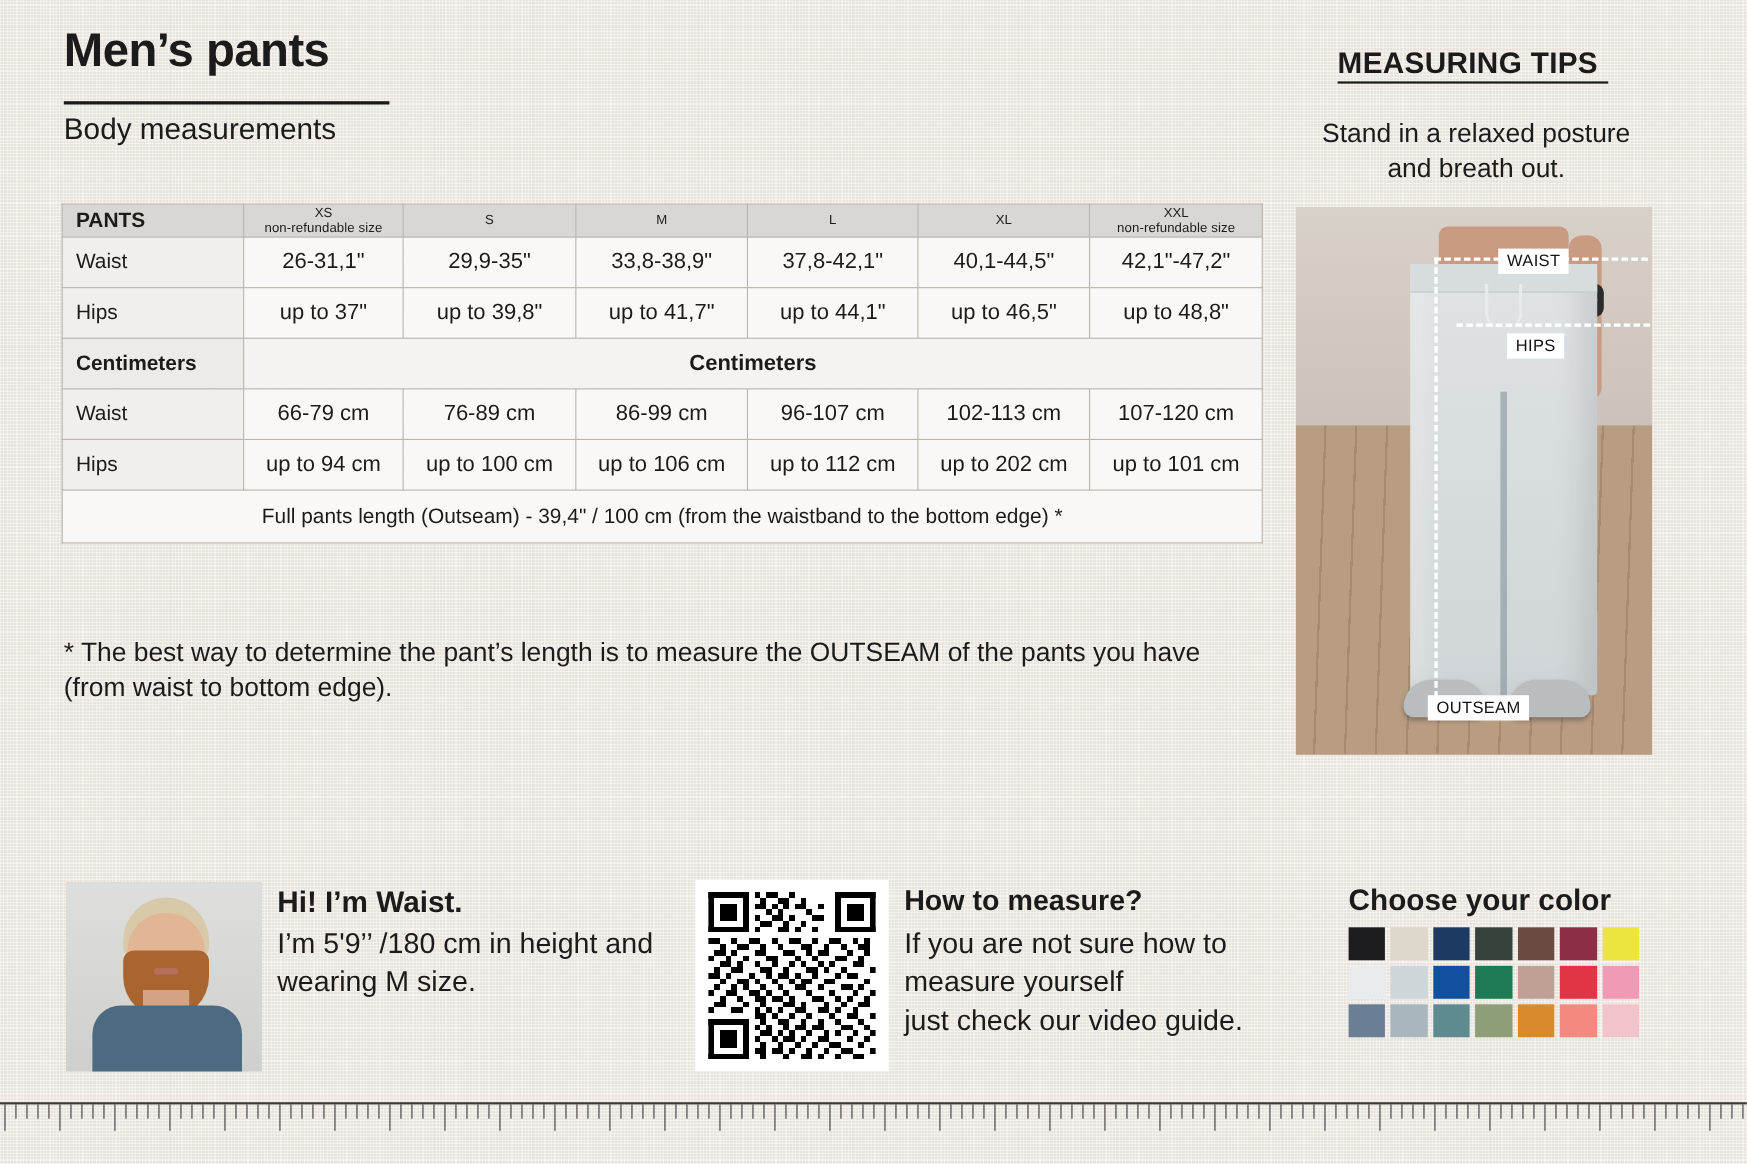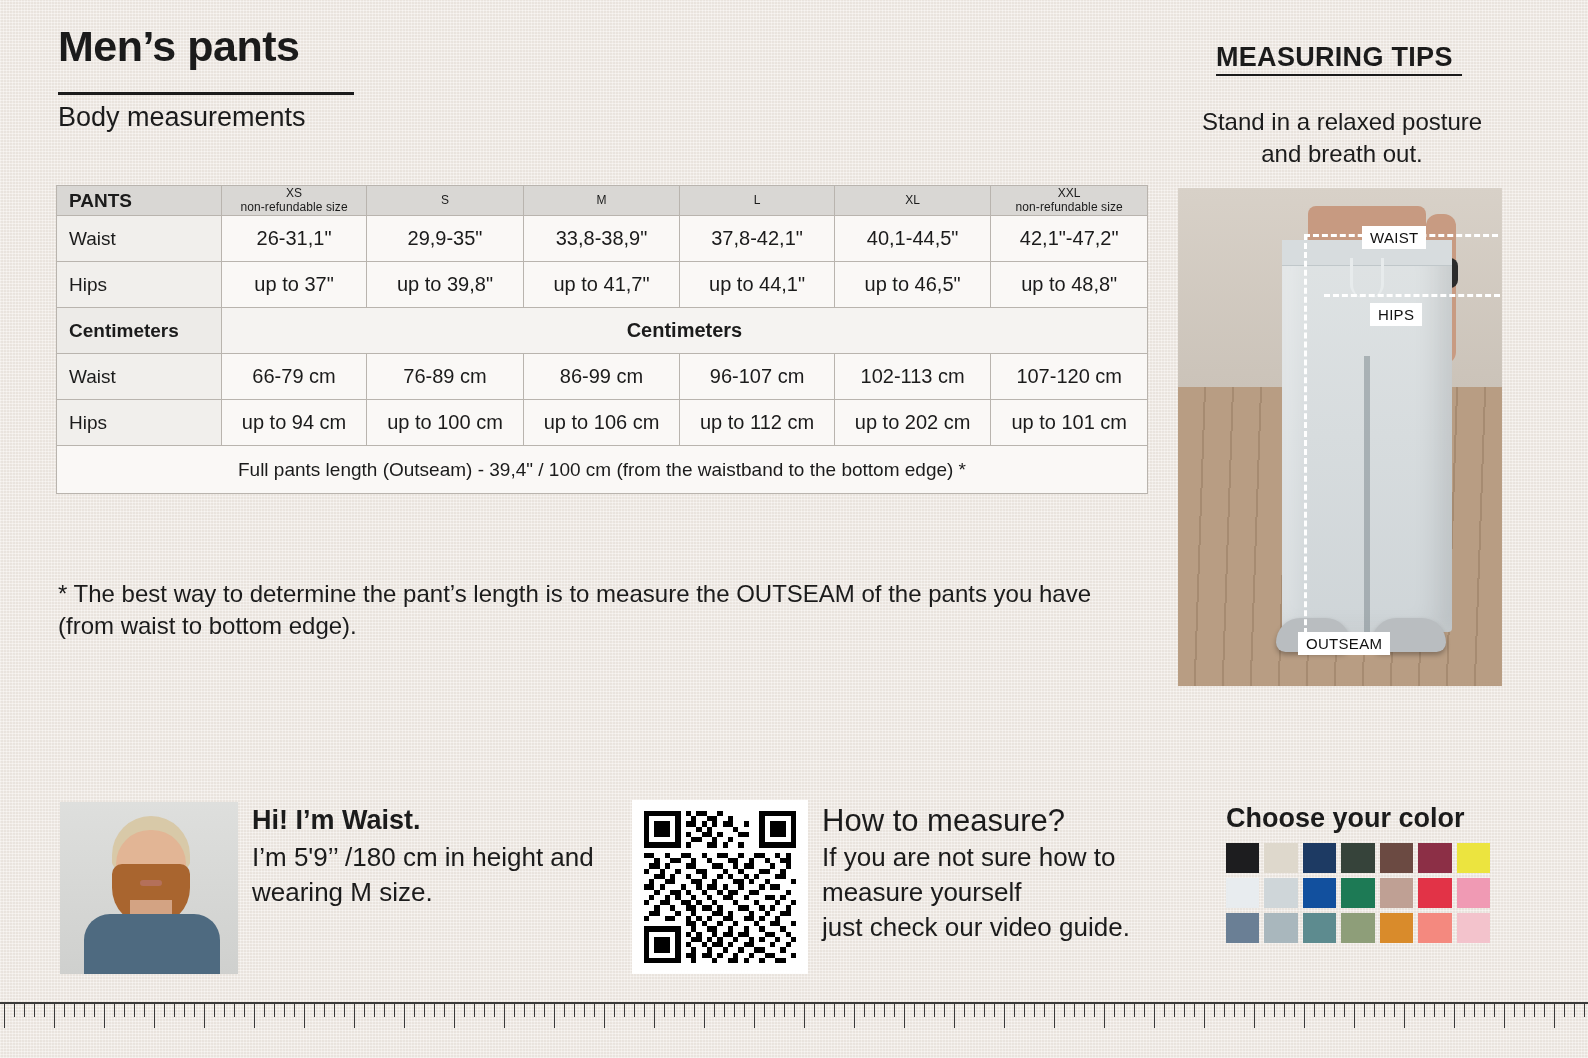--- a/index.html
+++ b/index.html
@@ -189,21 +189,21 @@
   }
 
   .qr {
     position:absolute; left:632px; top:800px; width:176px; height:174px;
     background:#ffffff; display:flex; align-items:center; justify-content:center;
   }
   .qr-inner { width: 152px; height: 152px; }
 
   .howto-head {
     position:absolute; left:822px; top:803px;
-    font-size: 31px; font-weight: normal;
+    font-size: 26px; font-weight: bold;
   }
   .howto-text {
     position:absolute; left:822px; top:840px; width:400px;
     font-size: 26px; line-height: 1.35;
   }
 
   .colors-head {
     position:absolute; left:1226px; top:803px;
     font-size: 27px; font-weight: bold;
   }

